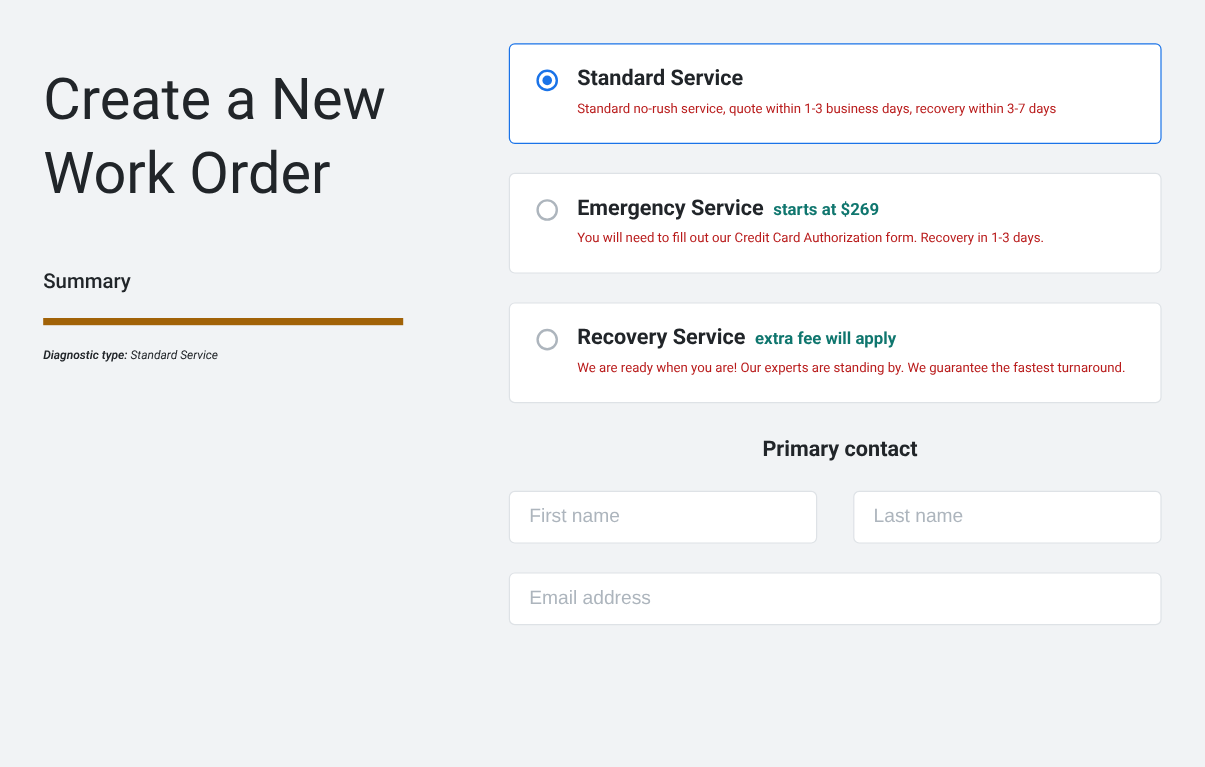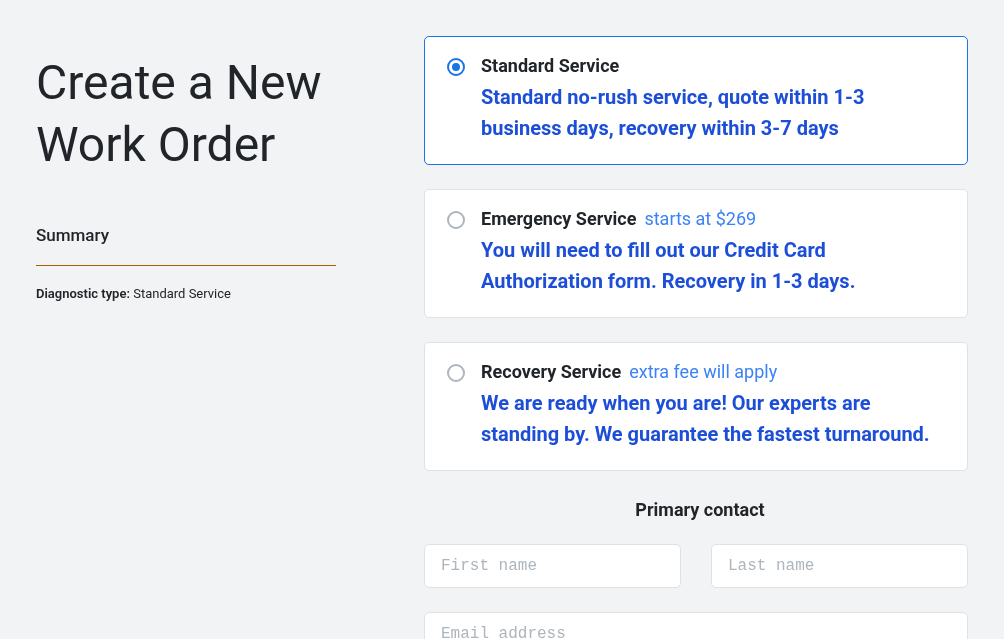--- a/index.html
+++ b/index.html
@@ -29,27 +29,28 @@
       font-weight: 400;
       color: #212529;
       line-height: 1.3;
       margin-bottom: 48px;
     }
     .summary-heading {
       font-size: 17px;
       font-weight: 500;
       color: #212529;
       padding-bottom: 20px;
-      border-bottom: 1px solid #a16207;
+      border-bottom: 6px solid #a16207;
       margin-bottom: 20px;
       max-width: 300px;
     }
     .summary-row {
-      font-size: 13px;
-      color: #212529;
+      font-size: 10px;
+      color: #212529;
+      font-style: italic;
     }
     .summary-label {
       font-weight: 600;
     }
     .summary-value {
       font-weight: 400;
     }
     .right-col {
       flex: 1;
       display: flex;
@@ -99,50 +100,49 @@
       align-items: baseline;
       gap: 8px;
       margin-bottom: 6px;
     }
     .option-title {
       font-size: 18px;
       font-weight: 700;
       color: #212529;
     }
     .option-note {
-      font-size: 18px;
-      font-weight: 400;
-      color: #3b82f6;
+      font-size: 14px;
+      font-weight: 700;
+      color: #0f766e;
     }
     .option-desc {
-      font-size: 20px;
-      color: #1d4ed8;
+      font-size: 11px;
+      color: #b91c1c;
       line-height: 1.55;
-      font-weight: bold;
     }
     .section-heading {
       font-size: 18px;
       font-weight: 700;
       color: #212529;
       margin-top: 4px;
       margin-left: 8px;
       text-align: center;
     }
     .name-row {
       display: flex;
       gap: 30px;
     }
     .text-input {
       background: #fff;
       border: 1px solid #dee2e6;
       border-radius: 5px;
       padding: 12px 16px;
       font-size: 16px;
       color: #212529;
-      font-family: Liberation Mono, monospace;
+      font-family: Liberation Sans, sans-serif;
       outline: none;
     }
     .text-input::placeholder {
       color: #adb5bd;
     }
     .input-first, .input-last {
       flex: 1;
     }
     .input-email {
       width: 100%;

